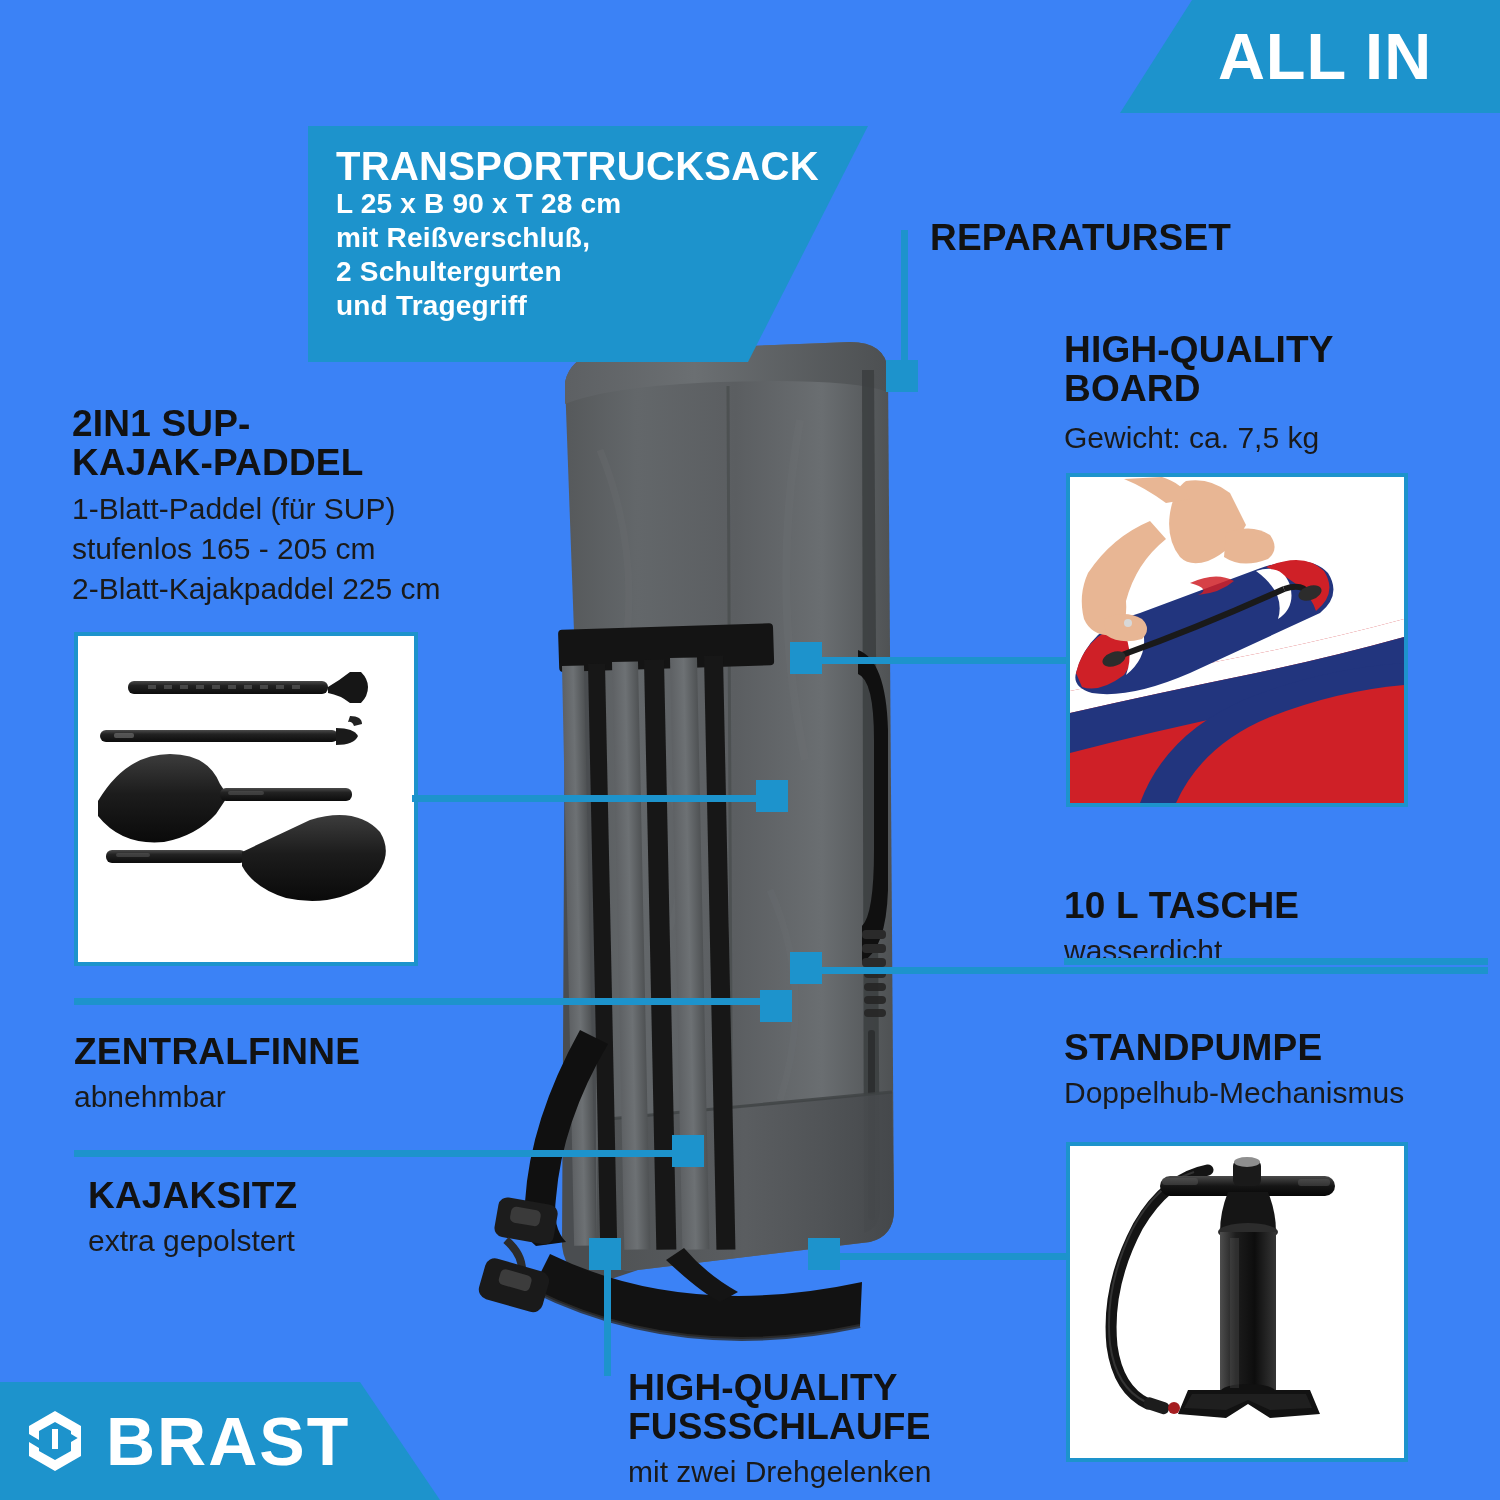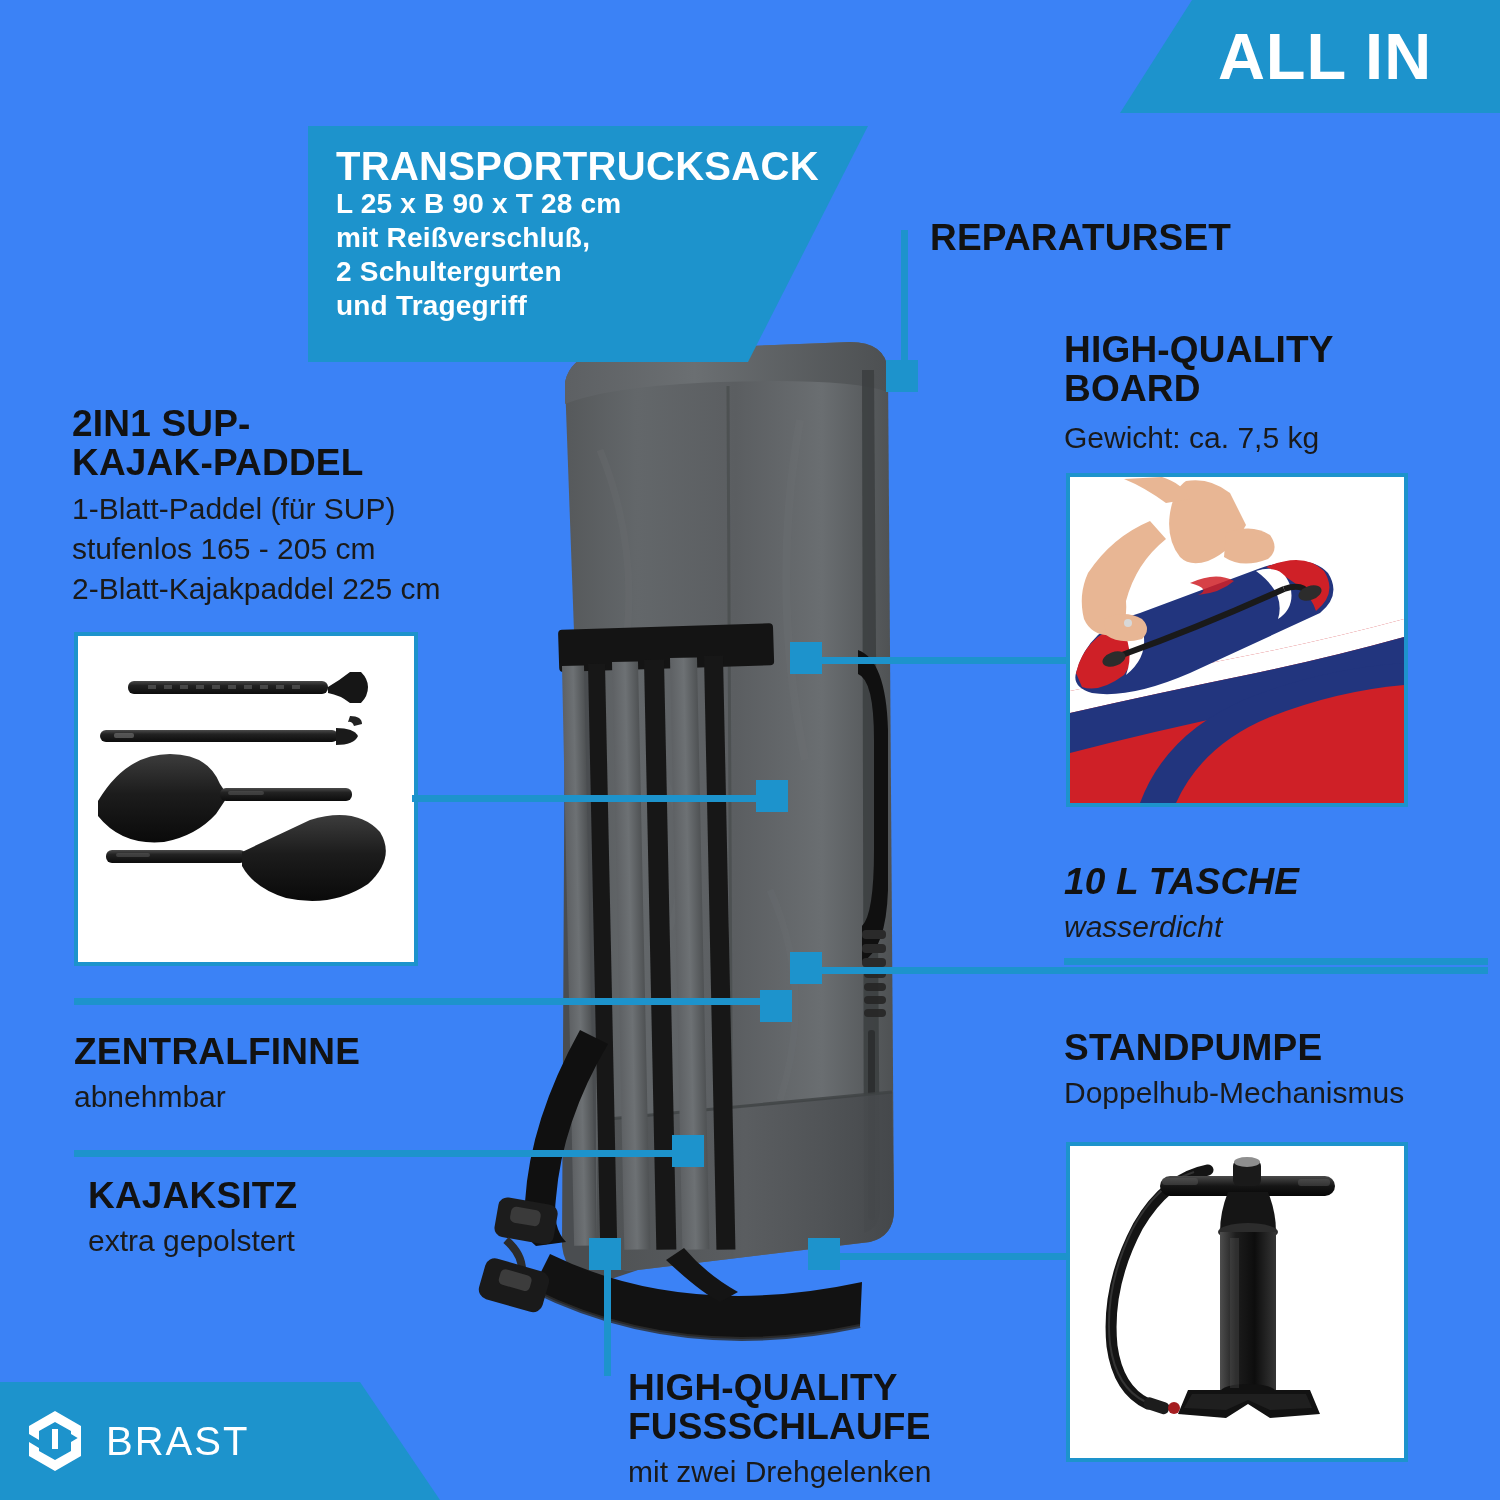--- a/index.html
+++ b/index.html
@@ -56,21 +56,21 @@
   .banner-trans .bt-title{font-size:40px;font-weight:bold;line-height:1.02;letter-spacing:.3px;}
   .banner-trans .bt-line{font-size:28px;font-weight:bold;line-height:1.22;letter-spacing:.2px;}
 
   .banner-logo{
     position:absolute;left:0;bottom:0;width:440px;height:118px;
     background:#1d93cc;
     clip-path:polygon(0 0,360px 0,440px 118px,0 118px);
     display:flex;align-items:center;
     padding-left:26px;box-sizing:border-box;gap:22px;
   }
-  .banner-logo .logo-word{color:#fff;font-weight:normal;font-size:40px;letter-spacing:2px;}
+  .banner-logo .logo-word{color:#fff;font-weight:bold;font-size:68px;letter-spacing:2px;}
 
   
   .bagwrap{position:absolute;left:470px;top:330px;width:510px;height:1040px;}
 </style>
 </head>
 <body>
 
 <div id="stage">
 
   <div class="bagwrap">
@@ -297,21 +297,21 @@
                Q 22 160 14 142 Q 8 118 18 96 Z" fill="#e8b694"></path>
       <path d="M34 142 Q 54 132 72 142 Q 82 152 72 162 Q 50 168 36 158 Z" fill="#e8b694"></path>
       <circle cx="58" cy="146" r="4" fill="#d8d8d8"></circle>
       <path d="M116 4 Q 140 0 160 16 L 176 48 Q 162 74 138 84 Q 120 90 110 80
                Q 96 62 100 36 Q 104 12 116 4 Z" fill="#e8b694"></path>
       <path d="M156 56 Q 182 46 200 58 Q 210 72 198 82 Q 172 92 154 80 Z" fill="#e8b694"></path>
       <path d="M96 26 Q 74 10 54 2 L 92 0 Q 112 6 120 22 Z" fill="#e8b694"></path>
     </svg>
   </div>
 
-  <div class="callout" style="left:1064px;top:862px;width:420px;font-style:italic;">
+  <div class="callout" style="left:1064px;top:886px;width:420px;">
     <div class="ttl" style="font-size:37px;">10 L TASCHE</div>
     <div class="sub" style="font-size:30px;margin-top:8px;">wasserdicht</div>
   </div>
 
   <div class="callout" style="left:1064px;top:1028px;width:430px;">
     <div class="ttl" style="font-size:37px;">STANDPUMPE</div>
     <div class="sub" style="font-size:30px;margin-top:8px;">Doppelhub-Mechanismus</div>
   </div>
 
   <div class="photo-box" style="left:1066px;top:1142px;width:342px;height:320px;">

